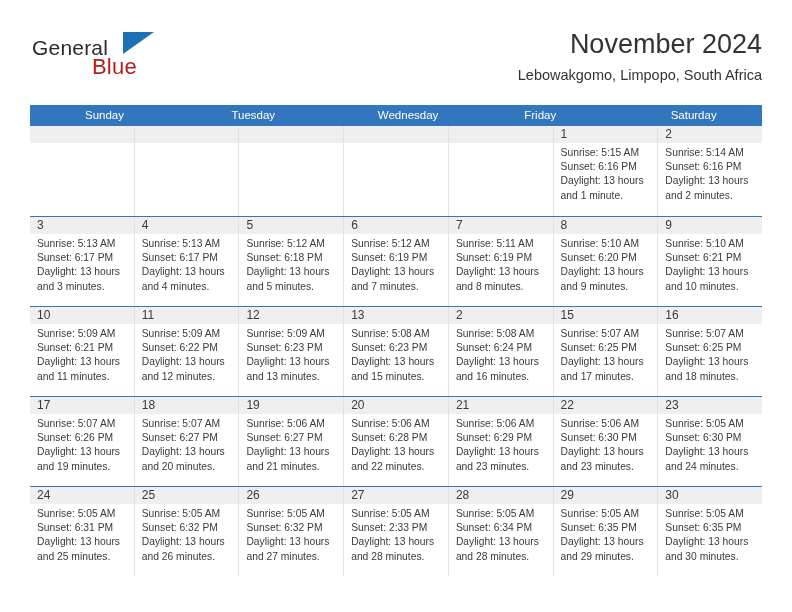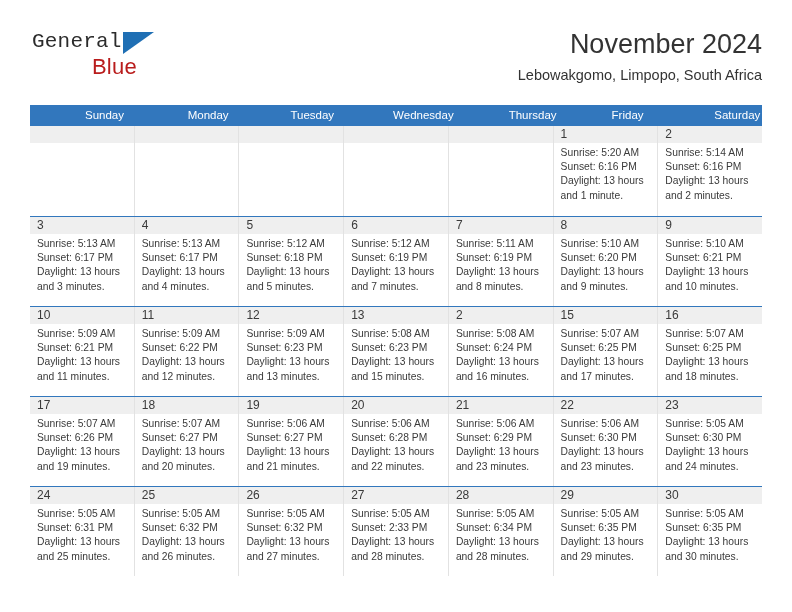--- a/index.html
+++ b/index.html
@@ -34,25 +34,25 @@
   .logo {
     position: absolute;
     left: 0;
     top: 0;
     width: 200px;
     height: 56px;
   }
   .logo-general {
     position: absolute;
     left: 2px;
-    top: 2px;
+    top: 8px;
     font-size: 21px;
     letter-spacing: 0.2px;
     color: #2b2b2b;
-    font-family: Liberation Mono, monospace;
+    font-family: Liberation Sans, sans-serif;
   }
   .logo-tri {
     position: absolute;
     left: 93px;
     top: 4px;
     width: 0;
     height: 0;
     border-left: 31px solid #1f6fb4;
     border-bottom: 22px solid transparent;
   }
@@ -173,24 +173,22 @@
     <div class="titles">
       <div class="cal-title">November 2024</div>
       <div class="cal-subtitle">Lebowakgomo, Limpopo, South Africa</div>
     </div>
 
   </div>
 
   <div class="calendar">
     <div class="weekdays" id="weekday-row">
         <div class="weekday">Sunday</div>
-        <div class="weekday">Monday</div>
         <div class="weekday">Tuesday</div>
         <div class="weekday">Wednesday</div>
-        <div class="weekday">Thursday</div>
         <div class="weekday">Friday</div>
         <div class="weekday">Saturday</div>
       </div>
     <div id="weeks-container">
         <div class="week first">
           <div class="day empty">
             <div class="day-num-band">
               <div class="day-num"></div>
             </div>
           </div>
@@ -212,21 +210,21 @@
           <div class="day empty">
             <div class="day-num-band">
               <div class="day-num"></div>
             </div>
           </div>
           <div class="day">
             <div class="day-num-band">
               <div class="day-num">1</div>
             </div>
             <div class="day-lines">
-              <div class="day-line">Sunrise: 5:20 AM</div>
+              <div class="day-line">Sunrise: 5:15 AM</div>
               <div class="day-line">Sunset: 6:16 PM</div>
               <div class="day-line">Daylight: 13 hours</div>
               <div class="day-line">and 1 minute.</div>
             </div>
           </div>
           <div class="day">
             <div class="day-num-band">
               <div class="day-num">2</div>
             </div>
             <div class="day-lines">

